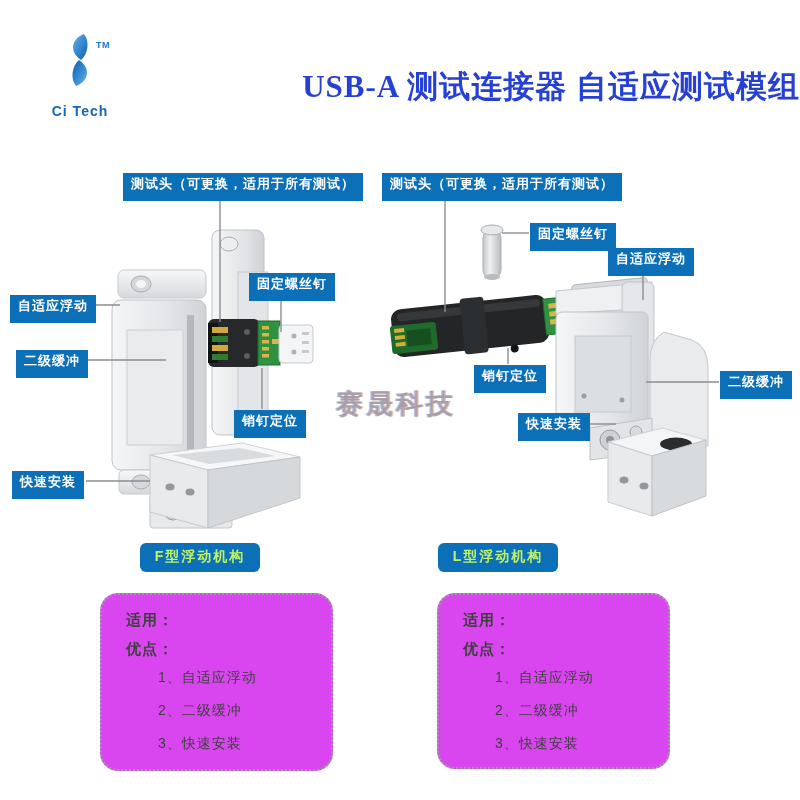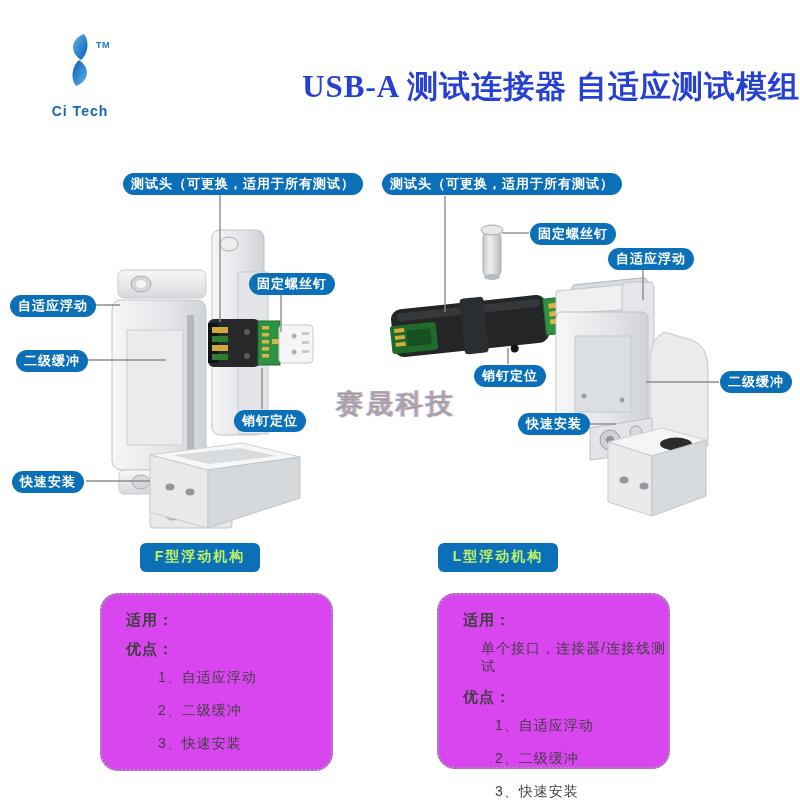--- a/index.html
+++ b/index.html
@@ -17,21 +17,21 @@
   .page-title {
     position:absolute; left:0; top:66px; width:100%; text-align:right; padding-left:34px;
     font-family:"Liberation Serif","DejaVu Serif",serif;
     font-size:31px; font-weight:bold; color:#2540d2; letter-spacing:1px;
     white-space:nowrap;
   }
   
   .callout {
     position:absolute; background:#0c70b8; color:#ffffff;
     font-size:13px; font-weight:bold; line-height:1;
-    padding:4px 8px 5px; border-radius:11px; white-space:nowrap;
+    padding:4px 8px 11px; border-radius:0; white-space:nowrap;
     letter-spacing:1px; z-index:5;
   }
   
   .badge {
     position:absolute; background:#0c70b8; color:#bef264;
     font-size:14px; font-weight:bold; text-align:center;
     padding:5px 0 6px; border-radius:6px; letter-spacing:2px; z-index:5;
   }
   
   .info-box {
@@ -245,21 +245,20 @@
     <div class="hd">优点：</div>
     <ul>
       <li>1、自适应浮动</li>
       <li>2、二级缓冲</li>
       <li>3、快速安装</li>
     </ul>
   </div>
 
   <div class="info-box" style="left:437px; top:593px; width:233px; height:176px;">
     <div class="hd">适用：</div>
-    <div class="apply-line" style="margin-left:18px;">单个接口，连接器/连接线测试</div>
     <div class="hd">优点：</div>
     <ul>
       <li>1、自适应浮动</li>
       <li>2、二级缓冲</li>
       <li>3、快速安装</li>
     </ul>
   </div>
 
 </div>
 

